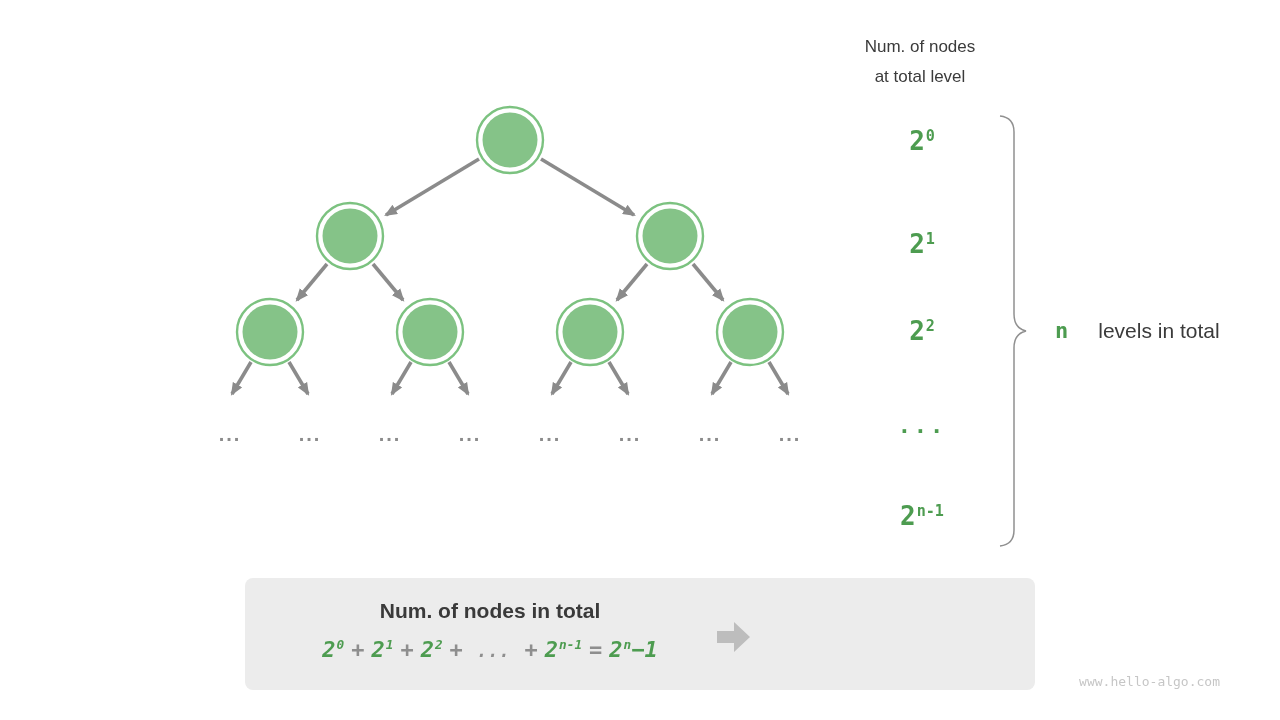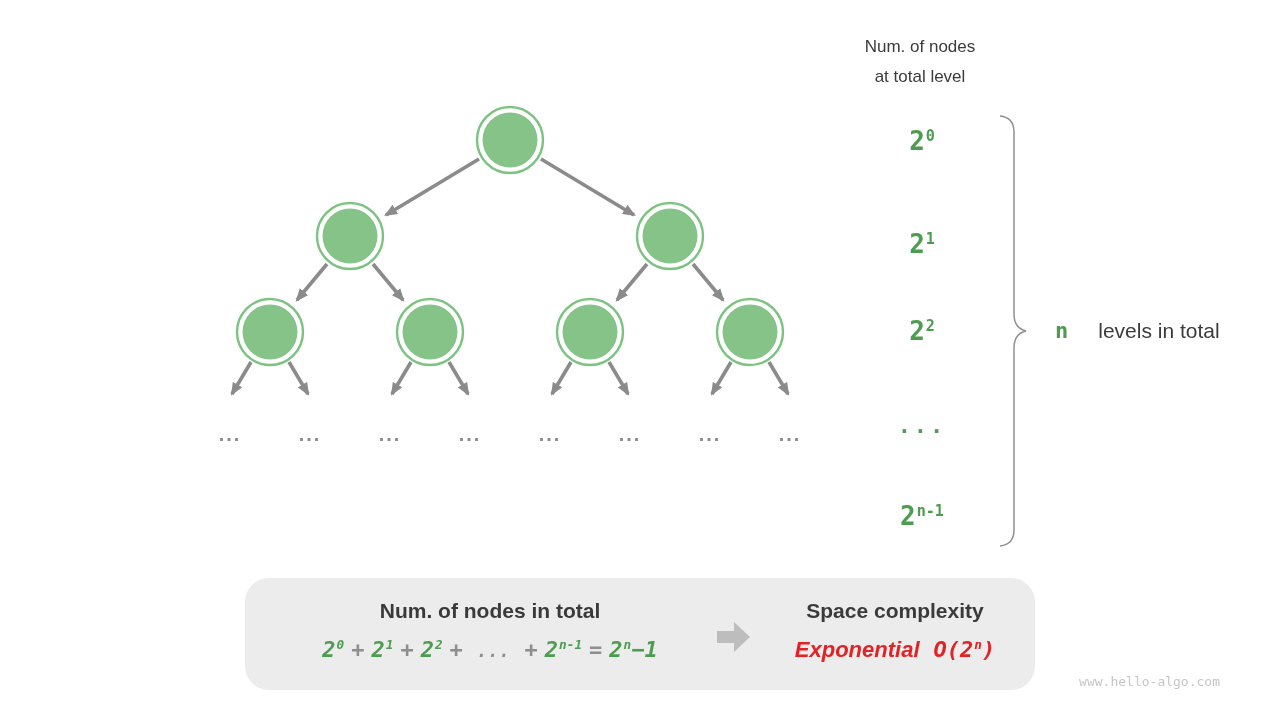--- a/index.html
+++ b/index.html
@@ -34,21 +34,21 @@
   .brace-label { left:1055px; top:330px; transform:translateY(-50%); font-size:21px; white-space:nowrap; }
   .green-n {
     color:#4d9c50; font-family:"DejaVu Sans Mono", monospace; font-weight:bold;
     margin-right:12px; font-size:22px;
   }
   .dark-label { color:#3b3b3b;margin-left:18px; }
 
   
   .summary-box {
     left:245px; top:578px; width:790px; height:112px;
-    background:#ececec; border-radius:24px;
+    background:#ececec; border-radius:8px;
   }
   .bx-title {
     position:absolute; transform:translate(-50%,-50%); white-space:nowrap;
     font-size:21px; font-weight:bold; color:#3a3a3a;
   }
   .bx-line { position:absolute; transform:translate(-50%,-50%); white-space:nowrap; font-size:22px;font-style:italic; }
   .op {
     color:#8e8e8e; font-family:"DejaVu Sans Mono", monospace; font-weight:bold;
     margin:0 7px;
   }
@@ -160,19 +160,17 @@
   <div class="abs brace-label tokens"><span class="green-n">n</span><span class="dark-label">levels in total</span></div>
 
   <div class="abs summary-box">
     <div class="bx-title" style="left:245px; top:33px;">Num. of nodes in total</div>
     <div class="bx-line tokens" style="left:245px; top:72px;"><span class="green">2<sup>0</sup></span><span class="op">+</span><span class="green">2<sup>1</sup></span><span class="op">+</span><span class="green">2<sup>2</sup></span><span class="op">+</span><span class="op op-dots">...</span><span class="op">+</span><span class="green">2<sup>n-1</sup></span><span class="op">=</span><span class="green">2<sup>n</sup></span><span class="green">−1</span></div>
 
     <svg class="bx-arrow" width="34" height="30" viewBox="0 0 34 30">
       <polygon points="0,9 17,9 17,0 33,15 17,30 17,21 0,21" fill="#bdbdbd"></polygon>
     </svg>
 
-    <div class="bx-title" style="left:650px; top:33px;">Space complexity</div>
-    <div class="bx-line tokens" style="left:650px; top:72px;"><span class="red-word">Exponential</span><span class="red-mono">O(2<sup>n</sup></span><span class="red-mono">)</span></div>
   </div>
 
   <div class="abs watermark">www.hello-algo.com</div>
 
 </div>
 
 </body></html>

